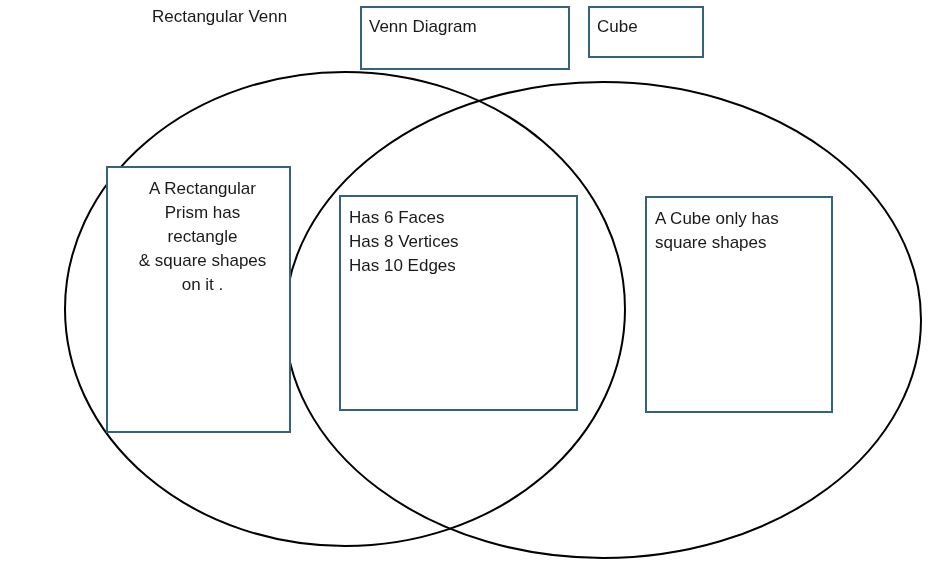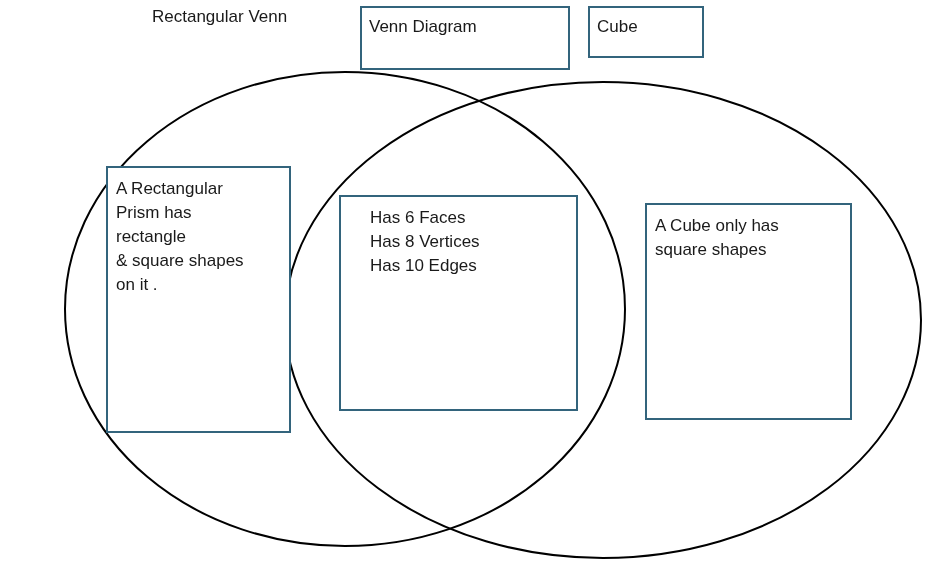--- a/index.html
+++ b/index.html
@@ -73,26 +73,25 @@
     left: 106px;
     top: 166px;
     width: 185px;
     height: 267px;
   }
   #box-middle {
     left: 339px;
     top: 195px;
     width: 239px;
     height: 216px;
-    padding-left: 21px;
   }
   #box-right {
     left: 645px;
-    top: 203px;
-    width: 207px;
+    top: 196px;
+    width: 188px;
     height: 217px;
   }
   #box-left .box-text,
   #box-middle .box-text,
   #box-right .box-text {
     padding: 9px 0 0 8px;
   }
 </style>
 </head>
 <body>
@@ -107,21 +106,21 @@
   <div class="plain-label" id="label-rectangular-prism" style="color: rgb(26, 26, 26);">Rectangular Venn</div>
 
   <div class="box" id="title-box-cube" style="border-color: rgb(51, 100, 124); color: rgb(26, 26, 26);">
     <span class="box-text">Cube</span>
   </div>
 
   <div class="box" id="title-box-venn" style="border-color: rgb(51, 100, 124); color: rgb(26, 26, 26);">
     <span class="box-text">Venn Diagram</span>
   </div>
 
-  <div class="box" id="box-left" style="border-color: rgb(51, 100, 124); color: rgb(26, 26, 26);">
+  <div class="box" id="box-left" style="border-color: rgb(51, 100, 124); color: rgb(26, 26, 26); text-align: center;">
     <span class="box-text">A Rectangular
 Prism has
 rectangle
 &amp; square shapes
 on it .</span>
   </div>
 
   <div class="box" id="box-middle" style="border-color: rgb(51, 100, 124); color: rgb(26, 26, 26);">
     <span class="box-text">Has 6 Faces
 Has 8 Vertices

